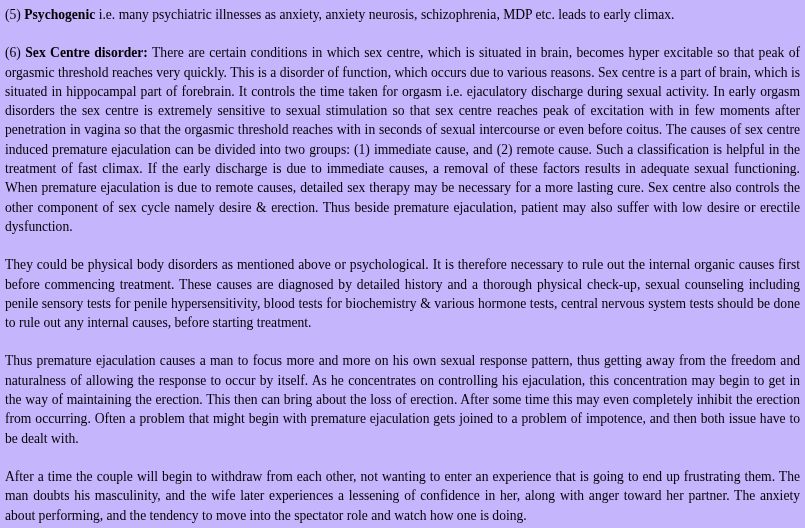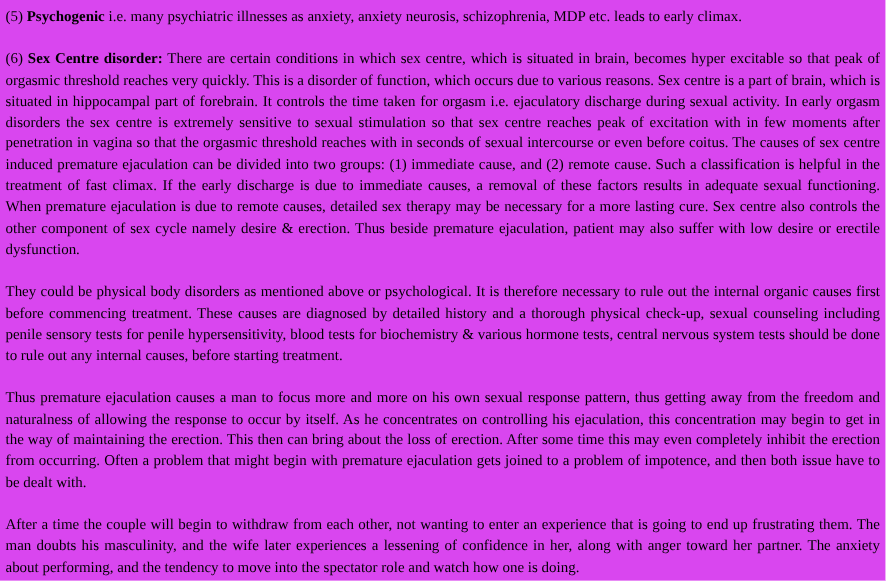--- a/index.html
+++ b/index.html
@@ -5,21 +5,21 @@
   html, body {
     margin: 0;
     padding: 0;
     background: #ffffff;
   }
   .page {
     width: 805px;
     height: 528px;
     box-sizing: border-box;
     padding: 5px 5px 0 5px;
-    background: #d946ef;
+    background: #c4b5fd;
     color: #000000;
     font-family: "Liberation Serif", "DejaVu Serif", serif;
     font-size: 13.6px;
     line-height: 19.3px;
     overflow: hidden;
   }
   .para {
     margin: 0 0 19px 0;
     text-align: justify;
   }

